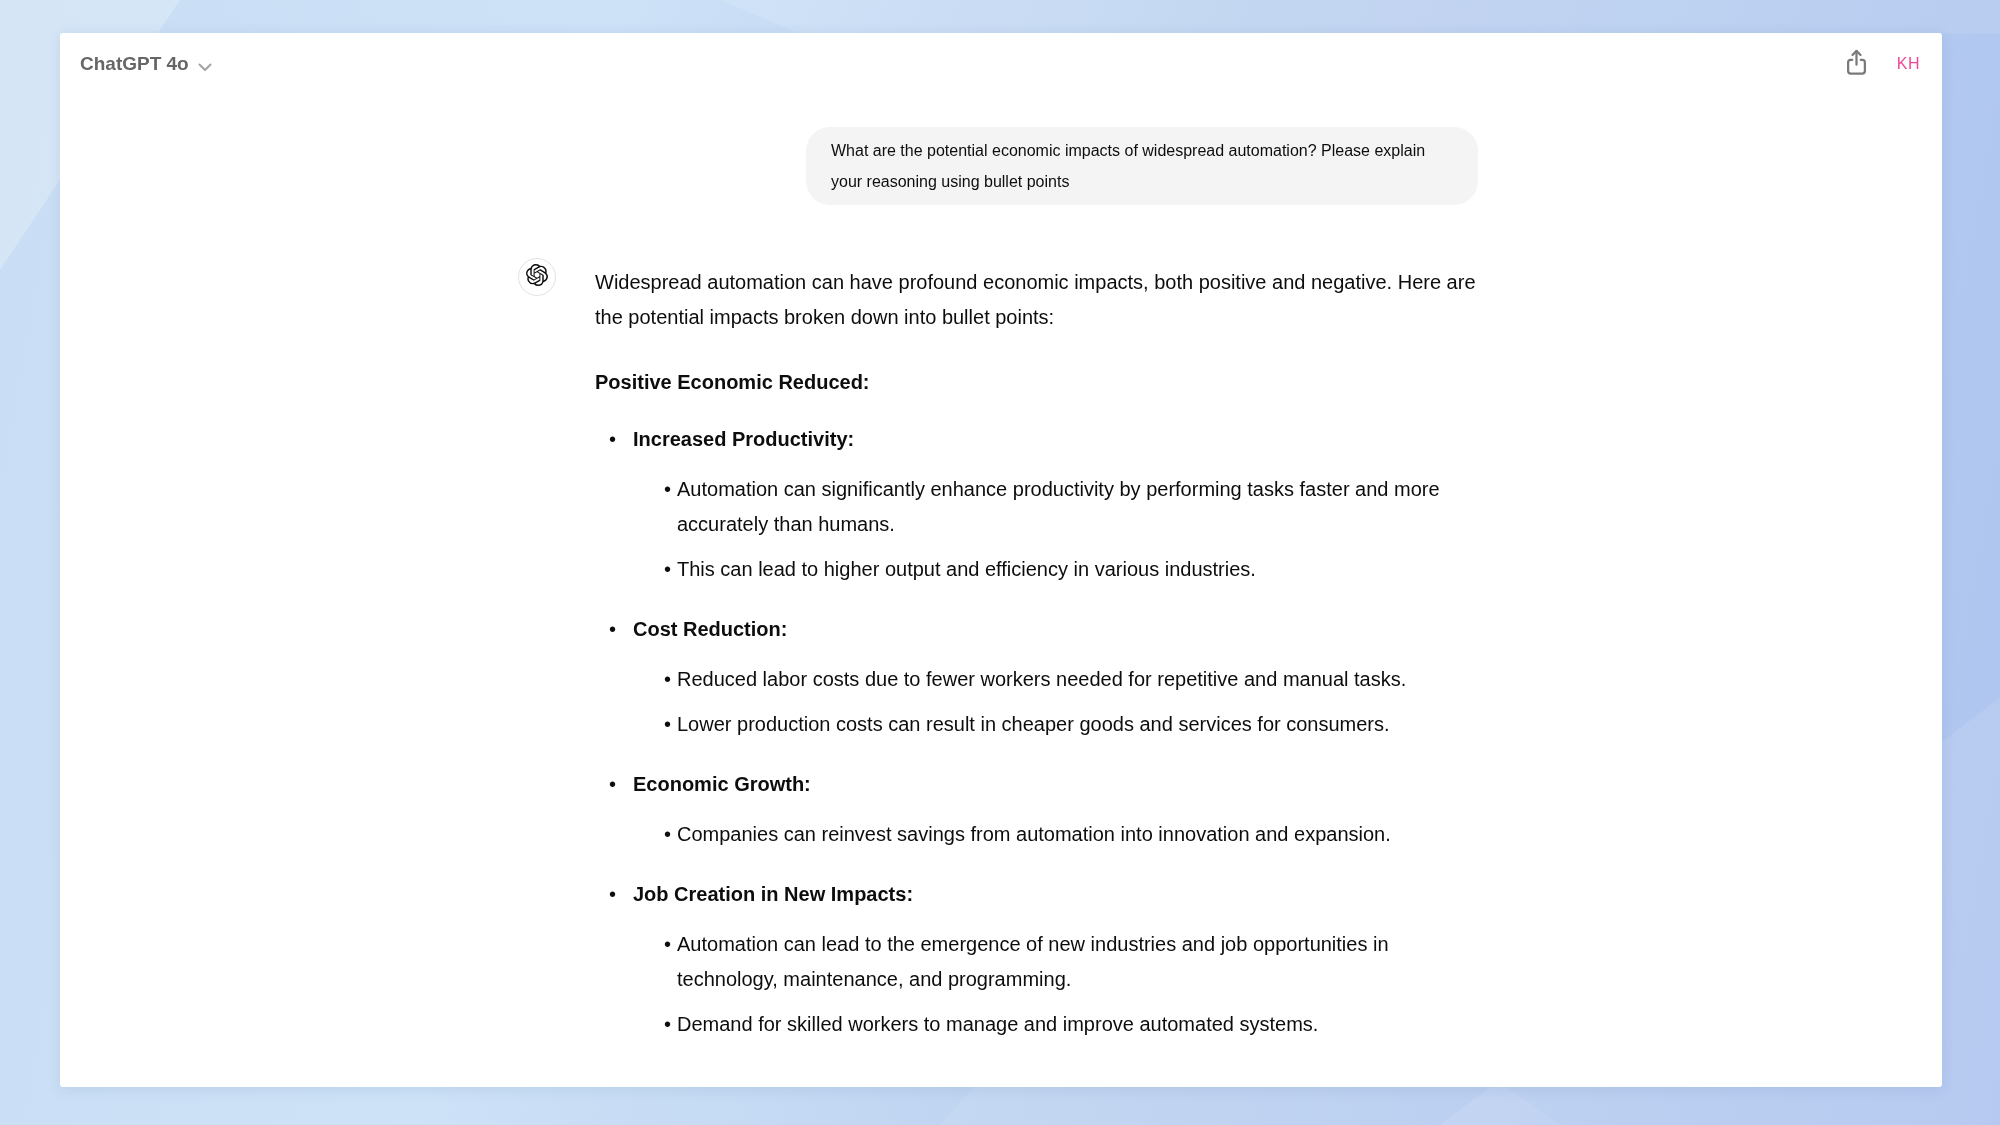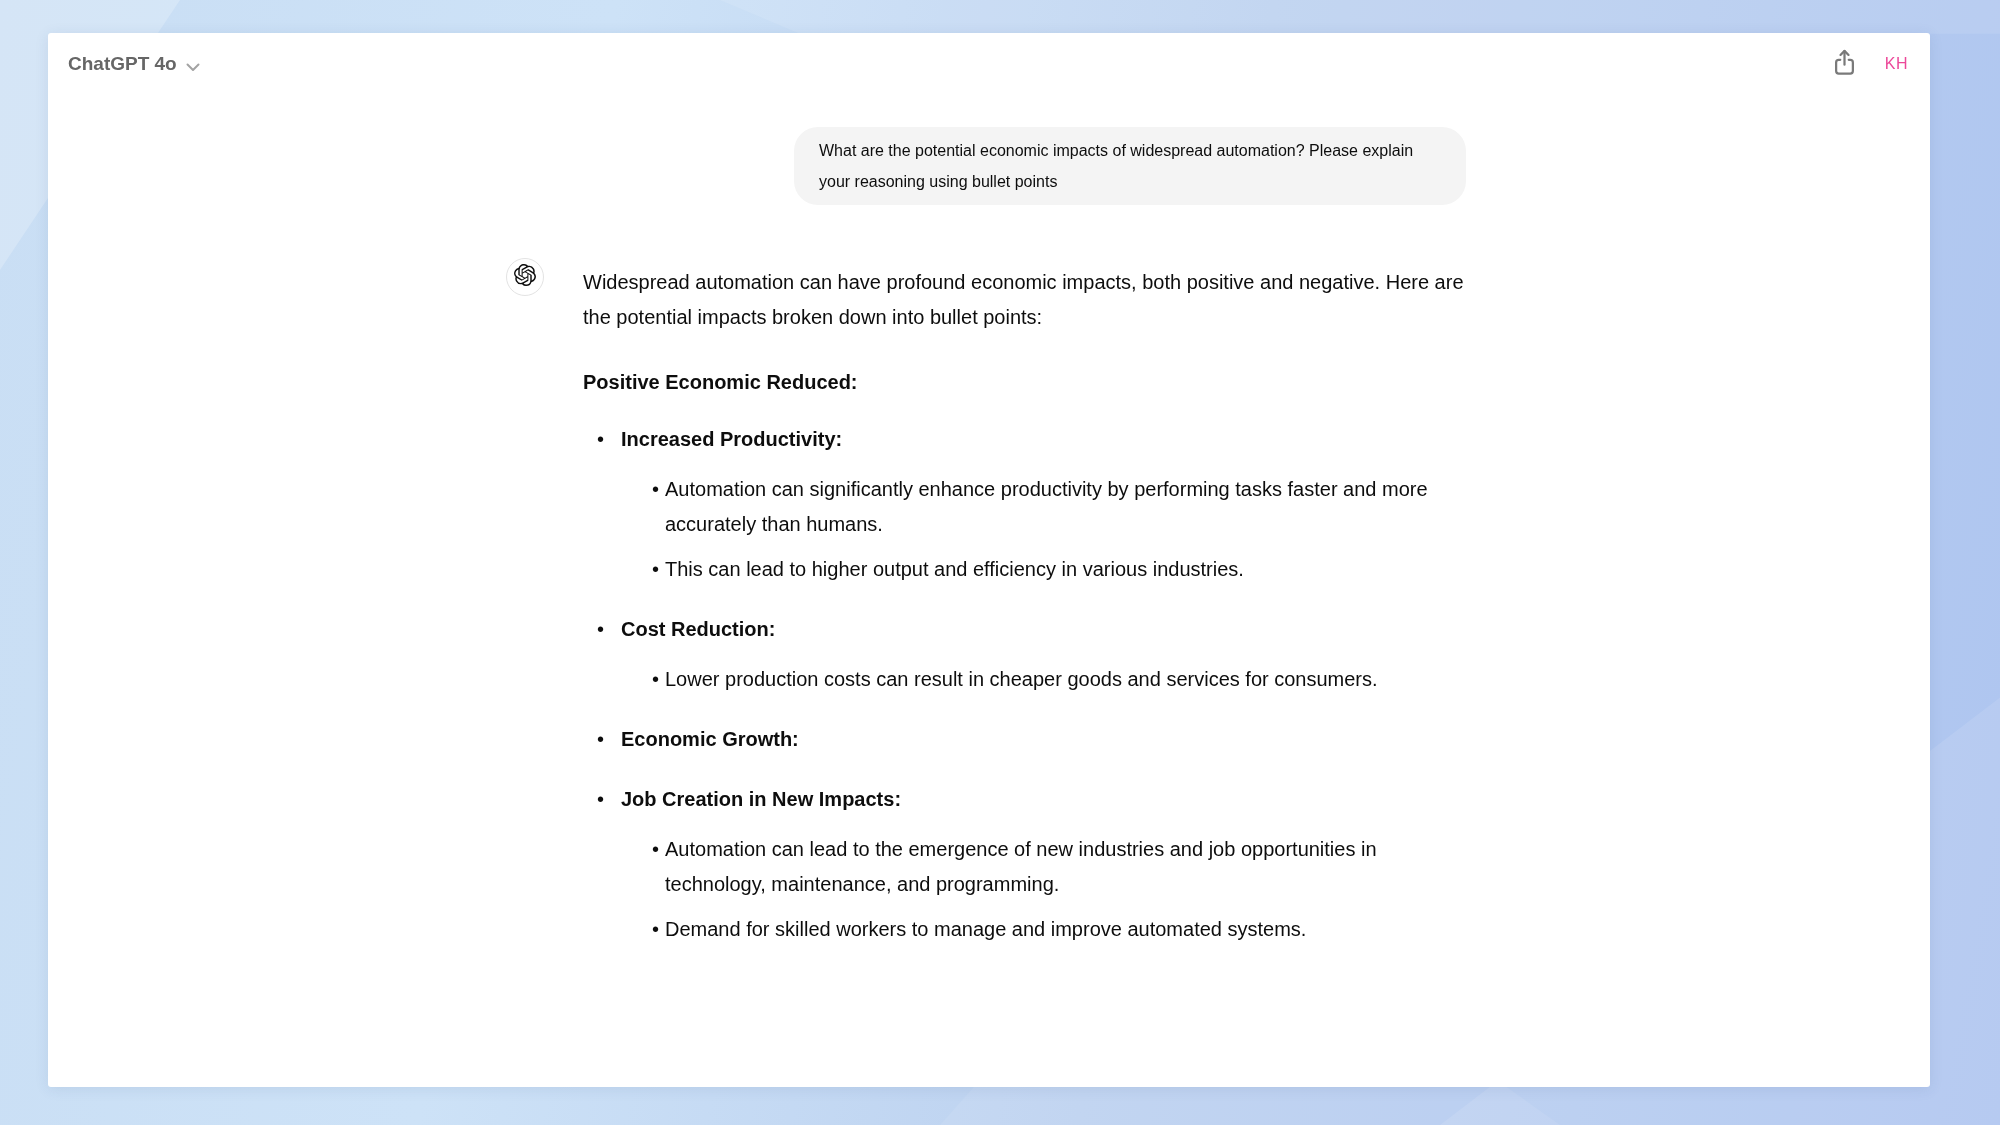--- a/index.html
+++ b/index.html
@@ -17,21 +17,21 @@
     background: linear-gradient(100deg, #c9def4 0%, #cde2f7 28%, #bdd2f0 58%, #aec5f0 100%);
   }
   .bg .facet { position: absolute; inset: 0; }
   .facet-tl { background: rgba(255,255,255,0.22); clip-path: polygon(0 0, 9% 0, 0 24%); }
   .facet-top { background: rgba(255,255,255,0.10); clip-path: polygon(36% 0, 100% 0, 100% 3%, 40% 3%); }
   .facet-br { background: rgba(255,255,255,0.10); clip-path: polygon(100% 62%, 100% 100%, 72% 100%); }
   .facet-bc { background: rgba(255,255,255,0.08); clip-path: polygon(47% 100%, 59% 76%, 78% 100%); }
   
   .window {
     position: absolute;
-    left: 48px;
+    left: 60px;
     top: 33px;
     width: 1882px;
     height: 1054px;
     background: #ffffff;
     border-radius: 3px;
     overflow: hidden;
     box-shadow: 0 2px 14px rgba(40,70,120,0.10);
   }
   .header {
     height: 62px;
@@ -157,26 +157,28 @@
           <li>
             <span class="sec-title">Increased Productivity:</span>
             <ul class="inner">
               <li>Automation can significantly enhance productivity by performing tasks faster and more accurately than humans.</li>
               <li>This can lead to higher output and efficiency in various industries.</li>
             </ul>
           </li>
           <li>
             <span class="sec-title">Cost Reduction:</span>
             <ul class="inner">
+              <li>Reduced labor costs due to fewer workers needed for repetitive and manual tasks.</li>
               <li>Lower production costs can result in cheaper goods and services for consumers.</li>
             </ul>
           </li>
           <li>
             <span class="sec-title">Economic Growth:</span>
             <ul class="inner">
+              <li>Companies can reinvest savings from automation into innovation and expansion.</li>
             </ul>
           </li>
           <li>
             <span class="sec-title">Job Creation in New Impacts:</span>
             <ul class="inner">
               <li>Automation can lead to the emergence of new industries and job opportunities in technology, maintenance, and programming.</li>
               <li>Demand for skilled workers to manage and improve automated systems.</li>
             </ul>
           </li>
         </ul>

